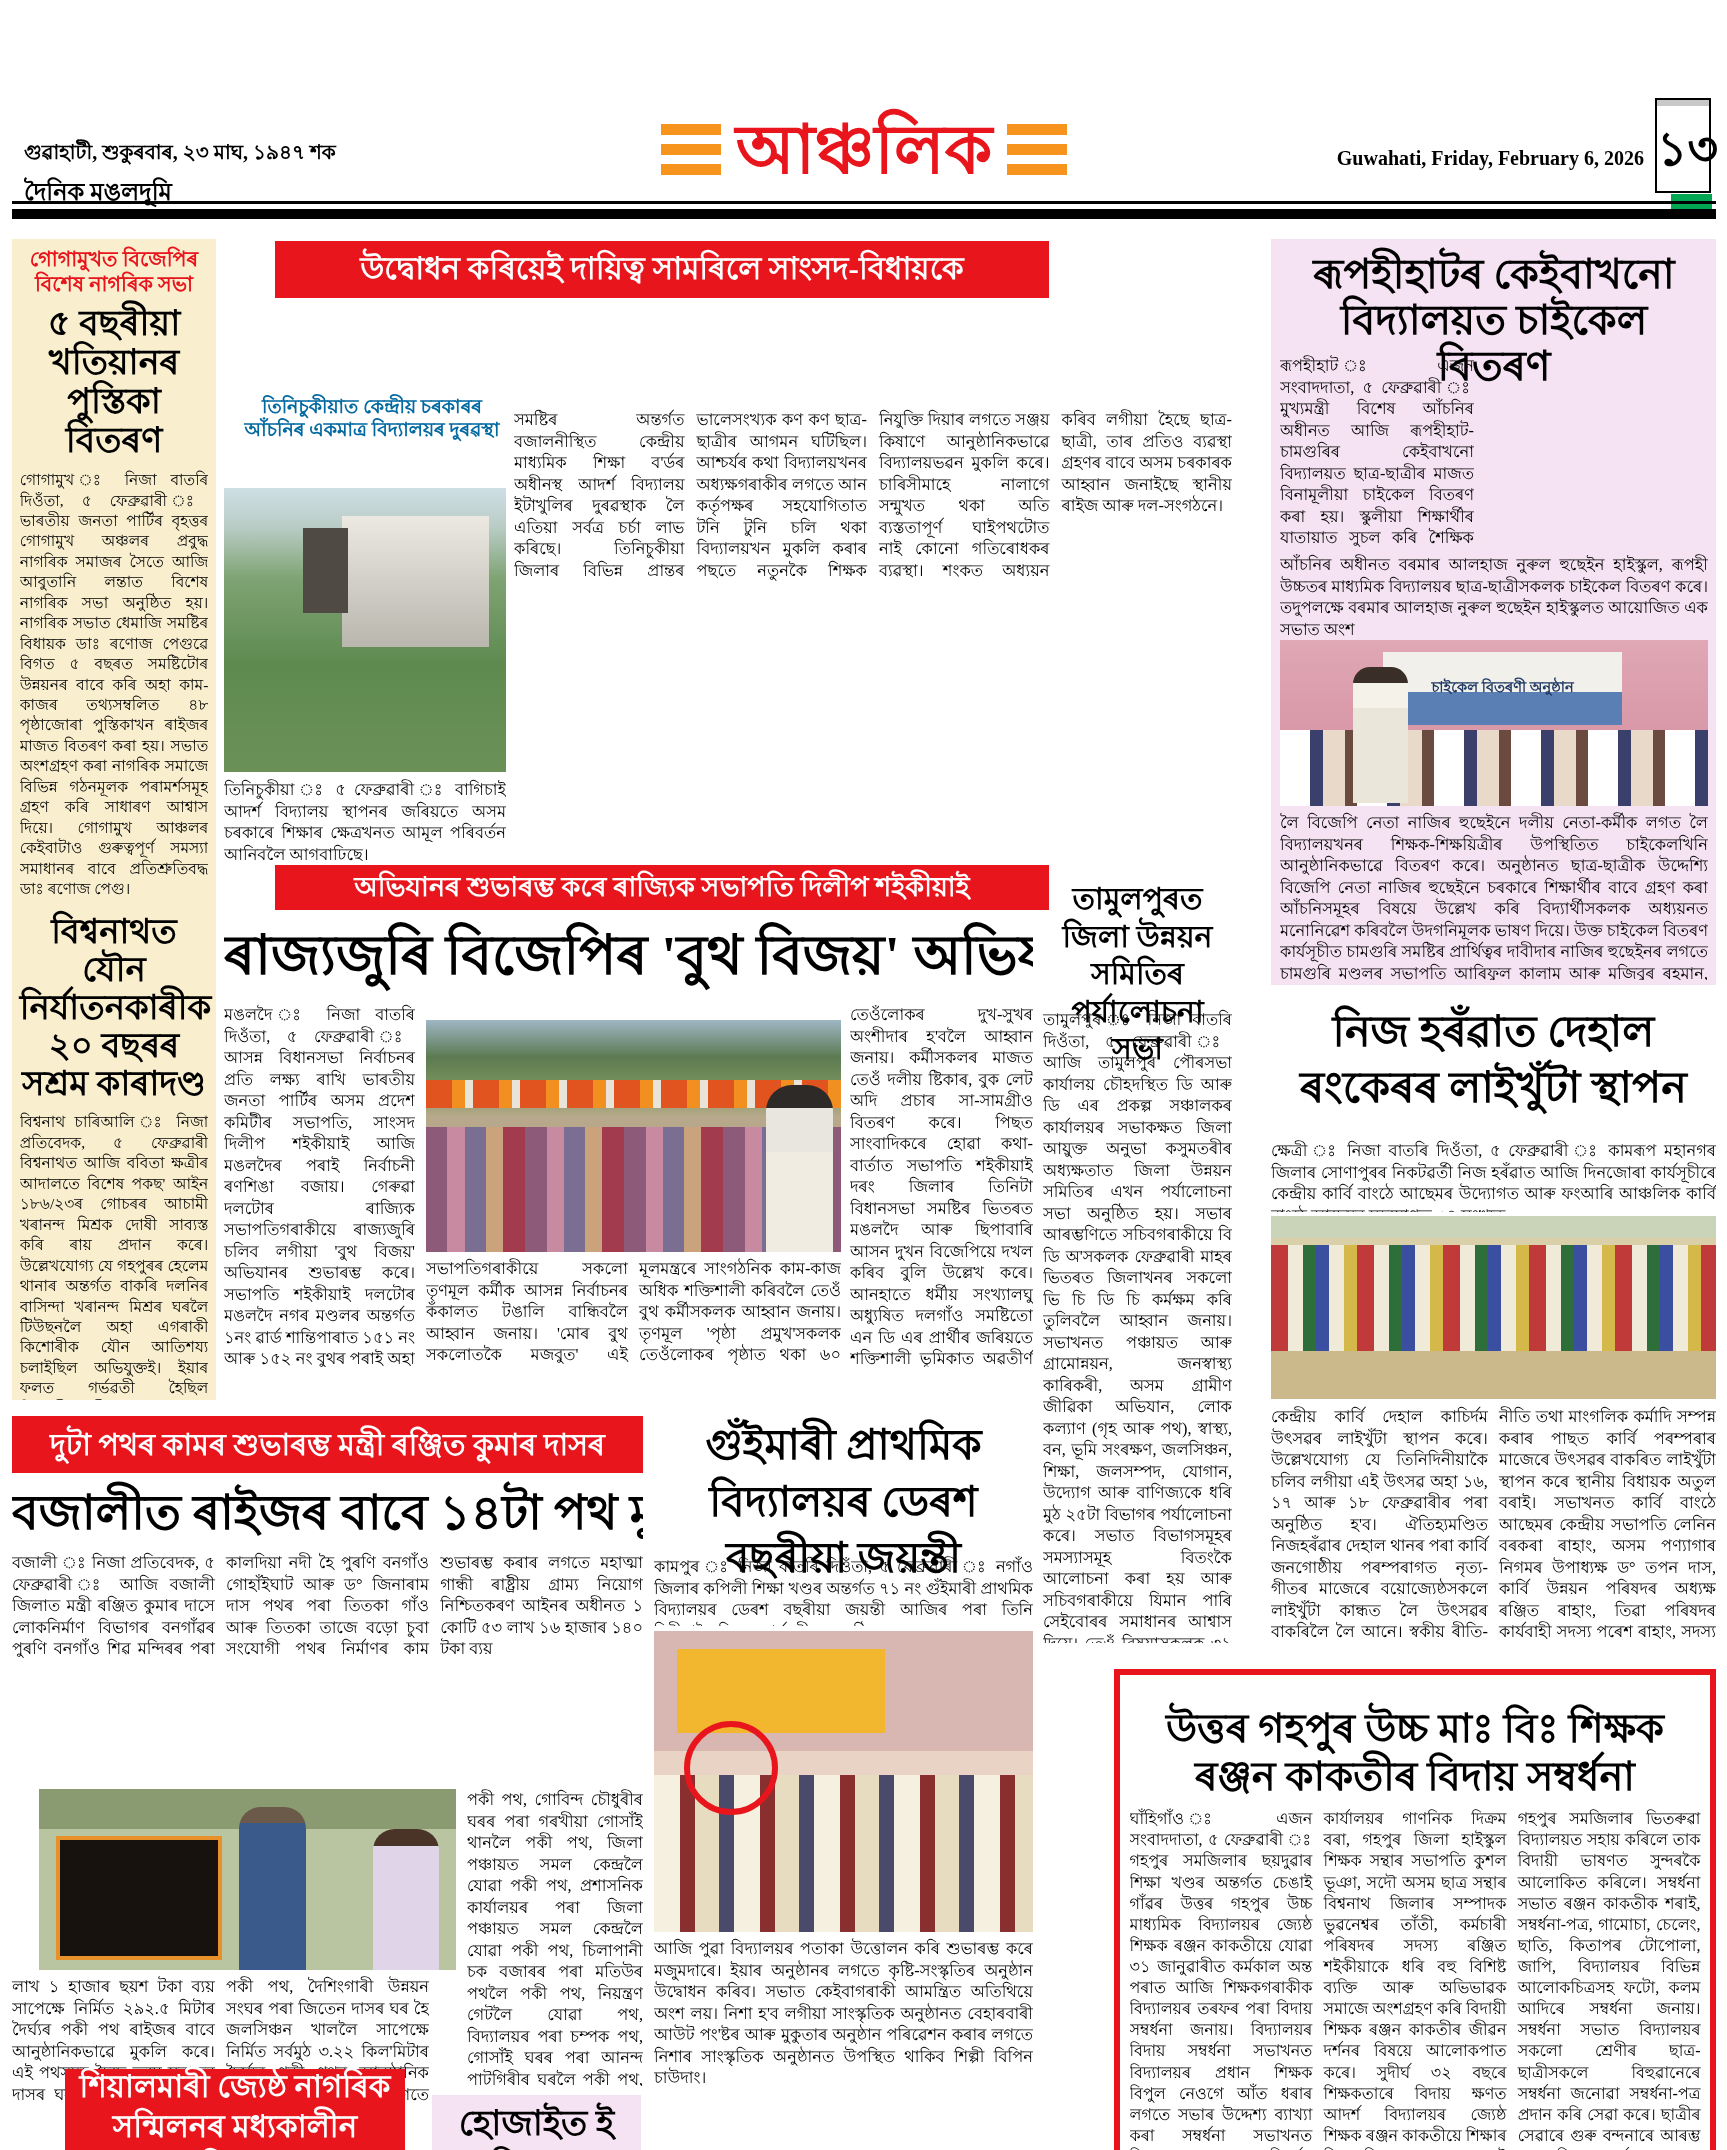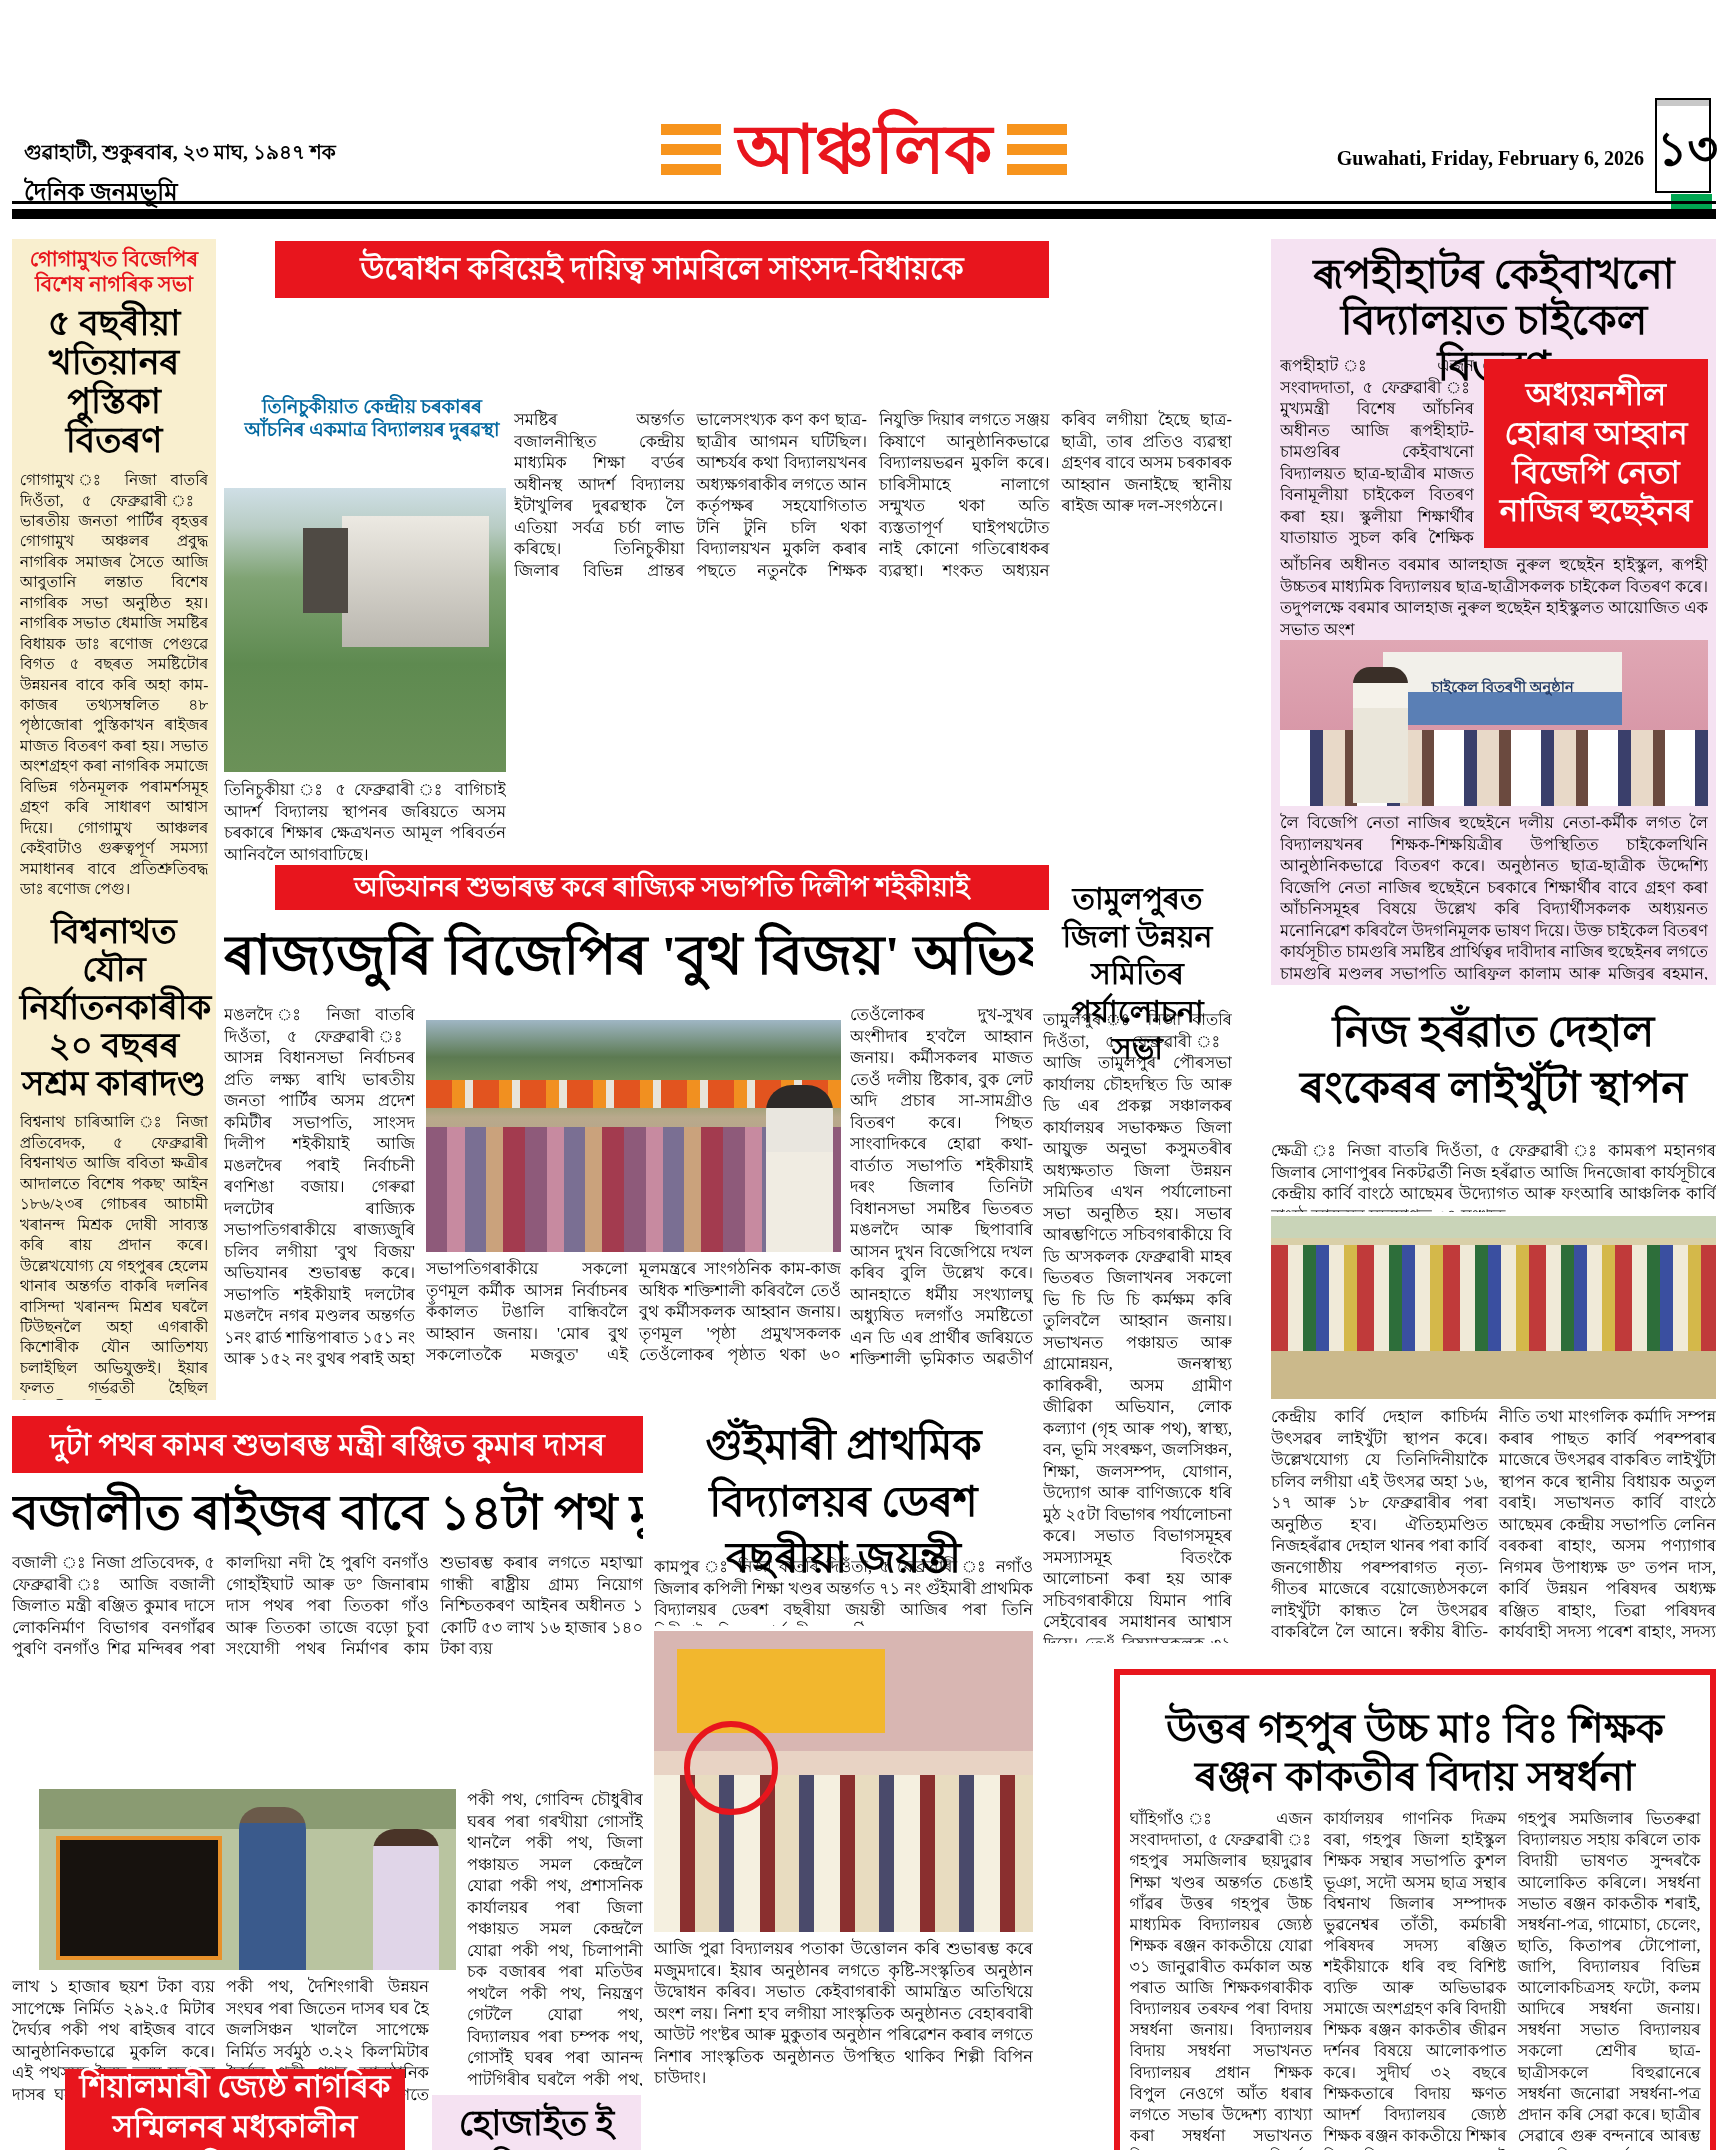--- a/index.html
+++ b/index.html
@@ -18,21 +18,21 @@
   .yellowbox{background:#f9efcf;}
   .pinkbox{background:#f5e2f2;}
   .nowrap{white-space:nowrap;overflow:hidden;}
 </style>
 </head>
 <body>
 
 <div class="page">
 
   <div class="abs" style="left:24px;top:137px;width:387px;font-size:20px;font-weight:bold;">গুৱাহাটী, শুকুৰবাৰ, ২৩ মাঘ, ১৯৪৭ শক</div>
-  <div class="abs" style="left:24px;top:173px;width:387px;font-size:24px;font-weight:bold;">দৈনিক জনমভূমি</div>
+  <div class="abs" style="left:24px;top:173px;width:387px;font-size:24px;font-weight:bold;">দৈনিক মঙলদূমি</div>
 
   <div class="abs" style="left:705px;top:102px;width:318px;height:95px;display:flex;align-items:center;justify-content:center;gap:14.6px;">
     <div style="display:flex;flex-direction:column;gap:8.6px;">
       <div style="width:60px;height:11.2px;background:#f7941d;"></div>
       <div style="width:60px;height:11.2px;background:#f7941d;"></div>
       <div style="width:60px;height:11.2px;background:#f7941d;"></div>
     </div>
     <div style="font-size:68px;font-weight:bold;color:#e8151d;line-height:1;">আঞ্চলিক</div>
     <div style="display:flex;flex-direction:column;gap:8.6px;">
       <div style="width:60px;height:11.2px;background:#f7941d;"></div>
@@ -66,21 +66,20 @@
   <div class="abs photo" style="left:224px;top:488px;width:282px;height:284px;background:linear-gradient(180deg,#cfdfe6 0%,#b8ccc4 14%,#7fa373 32%,#5e8a50 62%,#6b9158 100%);">
     <div style="position:absolute;right:6%;top:10%;width:52%;height:46%;background:linear-gradient(180deg,#ece9e2,#b9b6ae);"></div>
     <div style="position:absolute;left:28%;top:14%;width:16%;height:30%;background:#4f4a44;"></div>
   </div>
   <div class="abs bodytxt" style="left:224px;top:779px;width:282px;height:82px;font-size:16.3px;">তিনিচুকীয়া ঃ ৫ ফেব্ৰুৱাৰী ঃ বাগিচাই আদৰ্শ বিদ্যালয় স্থাপনৰ জৰিয়তে অসম চৰকাৰে শিক্ষাৰ ক্ষেত্ৰখনত আমূল পৰিবৰ্তন আনিবলৈ আগবাঢ়িছে।</div>
   <div class="abs bodytxt cols4" style="left:514px;top:409px;width:718px;height:452px;font-size:16.3px;">সমষ্টিৰ অন্তৰ্গত বজালনীস্থিত কেন্দ্ৰীয় মাধ্যমিক শিক্ষা ব'ৰ্ডৰ অধীনস্থ আদৰ্শ বিদ্যালয় ইটাখুলিৰ দুৰৱস্থাক লৈ এতিয়া সৰ্বত্ৰ চৰ্চা লাভ কৰিছে। তিনিচুকীয়া জিলাৰ বিভিন্ন প্ৰান্তৰ ভালেসংখ্যক কণ কণ ছাত্ৰ-ছাত্ৰীৰ আগমন ঘটিছিল। আশ্চৰ্যৰ কথা বিদ্যালয়খনৰ অধ্যক্ষগৰাকীৰ লগতে আন কৰ্তৃপক্ষৰ সহযোগিতাত টনি টুনি চলি থকা বিদ্যালয়খন মুকলি কৰাৰ পছতে নতুনকৈ শিক্ষক নিযুক্তি দিয়াৰ লগতে সঞ্জয় কিষাণে আনুষ্ঠানিকভাৱে বিদ্যালয়ভৱন মুকলি কৰে। চাৰিসীমাহে নালাগে সন্মুখত থকা অতি ব্যস্ততাপূৰ্ণ ঘাইপথটোত নাই কোনো গতিৰোধকৰ ব্যৱস্থা। শংকত অধ্যয়ন কৰিব লগীয়া হৈছে ছাত্ৰ-ছাত্ৰী, তাৰ প্ৰতিও ব্যৱস্থা গ্ৰহণৰ বাবে অসম চৰকাৰক আহ্বান জনাইছে স্থানীয় ৰাইজ আৰু দল-সংগঠনে।</div>
 
   <div class="abs pinkbox" style="left:1271px;top:239px;width:445px;height:746px;"></div>
   <div class="abs headline" style="left:1280px;top:252px;width:428px;font-size:41px;">ৰূপহীহাটৰ কেইবাখনো বিদ্যালয়ত চাইকেল বিতৰণ</div>
   <div class="abs bodytxt" style="left:1280px;top:355px;width:194px;height:194px;font-size:16.3px;">ৰূপহীহাট ঃ এজন সংবাদদাতা, ৫ ফেব্ৰুৱাৰী ঃ মুখ্যমন্ত্ৰী বিশেষ আঁচনিৰ অধীনত আজি ৰূপহীহাট-চামগুৰিৰ কেইবাখনো বিদ্যালয়ত ছাত্ৰ-ছাত্ৰীৰ মাজত বিনামূলীয়া চাইকেল বিতৰণ কৰা হয়। স্কুলীয়া শিক্ষাৰ্থীৰ যাতায়াত সুচল কৰি শৈক্ষিক অগ্ৰগতিত সহায় কৰাৰ বাবে অসম চৰকাৰে গ্ৰহণ কৰা</div>
-  <div class="abs kicker" style="left:1484px;top:359px;width:224px;height:189px;font-size:31px;line-height:1.25;">অধ্যয়নশীল হোৱাৰ আহ্বান বিজেপি নেতা নাজিৰ হুছেইনৰ</div>
   <div class="abs photo" style="left:1280px;top:640px;width:428px;height:166px;background:linear-gradient(180deg,#e0a7b4 0%,#d898a8 55%,#caa08e 100%);">
     <div style="position:absolute;left:24%;top:7%;width:56%;height:44%;background:linear-gradient(180deg,#f2f0ea 0 55%,#5a7fb5 55% 100%);display:flex;align-items:center;justify-content:center;font-size:14.6px;font-weight:bold;color:#223a66;">
       <span>চাইকেল বিতৰণী অনুষ্ঠান</span>
     </div>
     <div style="position:absolute;left:0;right:0;bottom:0;height:46%;background:repeating-linear-gradient(90deg,#ffffff 0 30px,#3a3f6b 30px 43px,#e8d9c8 43px 65px,#6b4a3f 65px 77px);"></div>
     <div style="position:absolute;left:17%;top:16%;width:13%;height:82%;border-radius:17px 17px 0 0;background:linear-gradient(180deg,#3a2f28 0 12%,#f5f2ea 12% 30%,#eae6da 30% 100%);"></div>
   </div>
 
   <div class="abs bodytxt" style="left:1280px;top:554px;width:428px;height:83px;font-size:16.3px;">আঁচনিৰ অধীনত বৰমাৰ আলহাজ নুৰুল হুছেইন হাইস্কুল, ৰূপহী উচ্চতৰ মাধ্যমিক বিদ্যালয়ৰ ছাত্ৰ-ছাত্ৰীসকলক চাইকেল বিতৰণ কৰে। তদুপলক্ষে বৰমাৰ আলহাজ নুৰুল হুছেইন হাইস্কুলত আয়োজিত এক সভাত অংশ</div>
   <div class="abs bodytxt" style="left:1280px;top:812px;width:428px;height:168px;font-size:16.3px;">লৈ বিজেপি নেতা নাজিৰ হুছেইনে দলীয় নেতা-কৰ্মীক লগত লৈ বিদ্যালয়খনৰ শিক্ষক-শিক্ষয়িত্ৰীৰ উপস্থিতিত চাইকেলখিনি আনুষ্ঠানিকভাৱে বিতৰণ কৰে। অনুষ্ঠানত ছাত্ৰ-ছাত্ৰীক উদ্দেশ্যি বিজেপি নেতা নাজিৰ হুছেইনে চৰকাৰে শিক্ষাৰ্থীৰ বাবে গ্ৰহণ কৰা আঁচনিসমূহৰ বিষয়ে উল্লেখ কৰি বিদ্যাৰ্থীসকলক অধ্যয়নত মনোনিৱেশ কৰিবলৈ উদগনিমূলক ভাষণ দিয়ে। উক্ত চাইকেল বিতৰণ কাৰ্যসূচীত চামগুৰি সমষ্টিৰ প্ৰাৰ্থিত্বৰ দাবীদাৰ নাজিৰ হুছেইনৰ লগতে চামগুৰি মণ্ডলৰ সভাপতি আৰিফুল কালাম আৰু মজিবুৰ ৰহমান, সমাজ কৰ্মী শ্বৰিফুল ইছলামে সৰ্বমুঠ ৮৯ খন চাইকেল ছাত্ৰ-ছাত্ৰীসকলক বিতৰণ কৰে। ইফালে ৰূপহী উচ্চতৰ মাধ্যমিক বিদ্যালয়ত স্থানীয় বিজেপিৰ নেতা, পঞ্চায়তৰ প্ৰতিনিধিয়ে ছাত্ৰ-ছাত্ৰীৰ মাজত চাইকেল বিতৰণ কৰে।</div>

